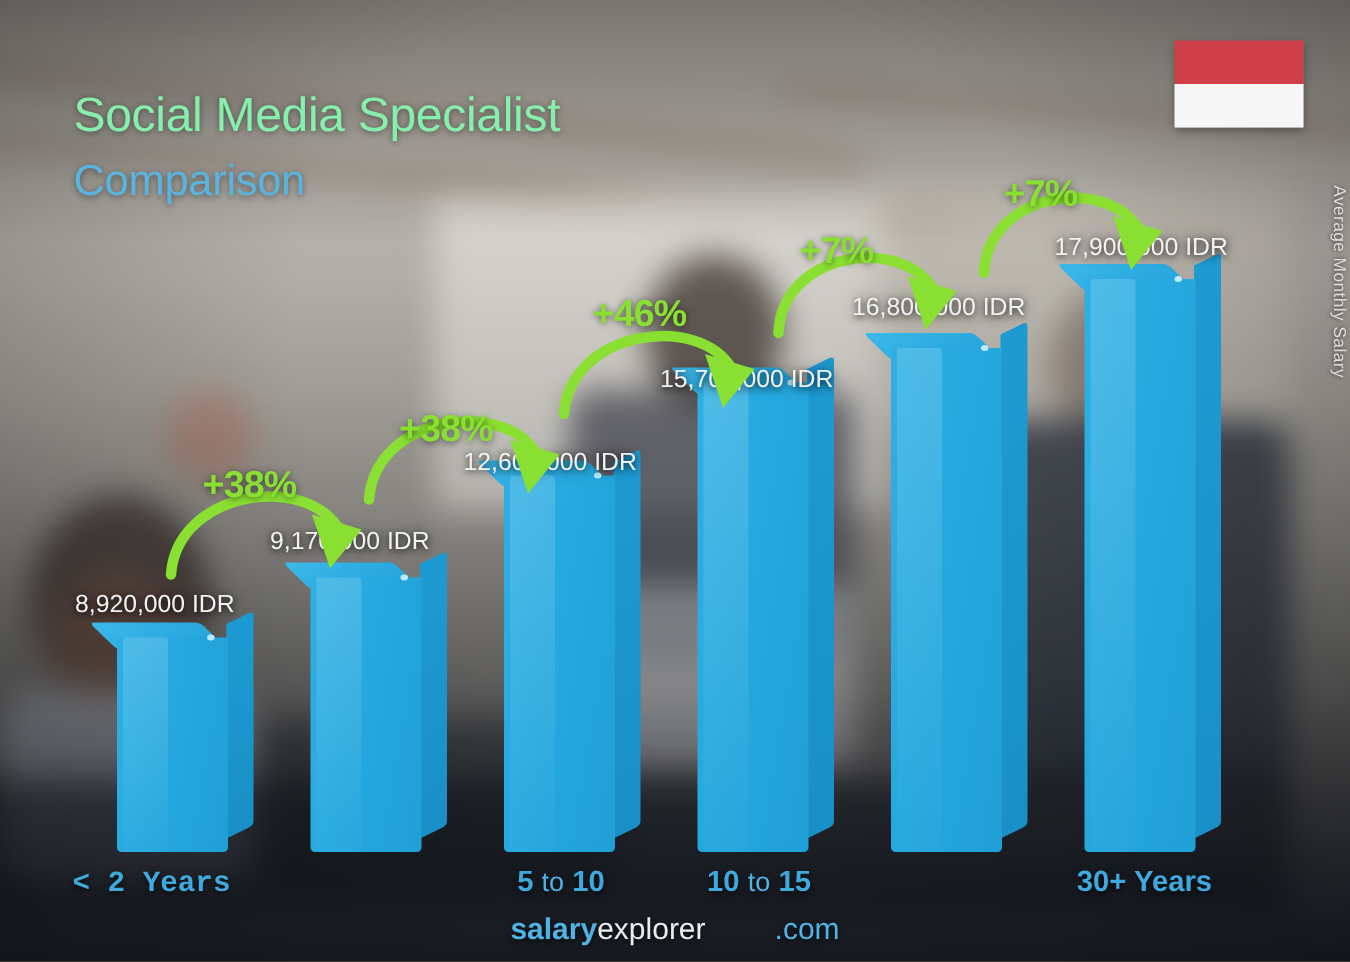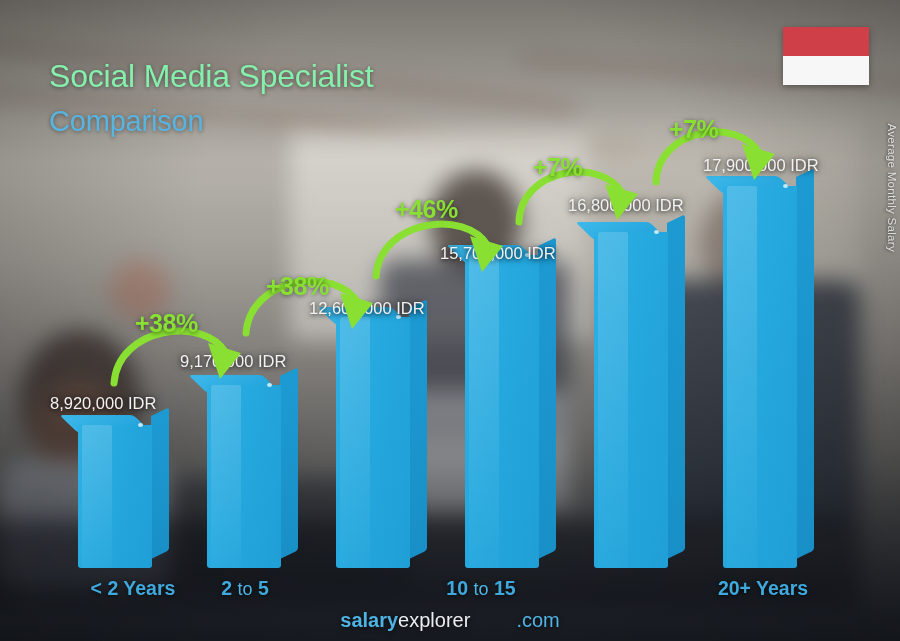--- a/index.html
+++ b/index.html
@@ -255,34 +255,34 @@
   <div class="ptext" style="left:533px;top:153px;">+7%</div>
 
   <div class="arrow" style="left:650px;top:108px;">
     <svg width="130" height="76" viewBox="0 0 130 76">
       <path d="M6,74 C8,20 88,8 110,46" fill="none" stroke="#8AE032" stroke-width="7" stroke-linecap="round"></path>
       <path d="M92,36 L125,46 L104,72 Z" fill="#8AE032"></path>
     </svg>
   </div>
   <div class="ptext" style="left:669px;top:115px;">+7%</div>
 
-  <div class="xlab" style="left:75px;width:116px;">
+  <div class="xlab" style="left:43px;width:116px;font-family:Liberation Mono, monospace;">
     <span>&lt; 2 Years</span>
   </div>
-  <div class="xlab" style="left:187px;width:116px;">
-    <span>2</span>
+  <div class="xlab" style="left:316px;width:116px;">
+    <span>5</span>
     <span class="lt">to</span>
-    <span>5</span>
-  </div>
-  <div class="xlab" style="left:423px;width:116px;">
+    <span>10</span>
+  </div>
+  <div class="xlab" style="left:448px;width:116px;">
     <span>10</span>
     <span class="lt">to</span>
     <span>15</span>
   </div>
   <div class="xlab" style="left:703px;width:120px;">
-    <span>20+ Years</span>
+    <span>30+ Years</span>
   </div>
 
   <div class="footer">
     <span class="f1">salary</span><span class="f2">explorer</span><span class="f3">.com</span>
   </div>
 
 </div>
 
 </body></html>

